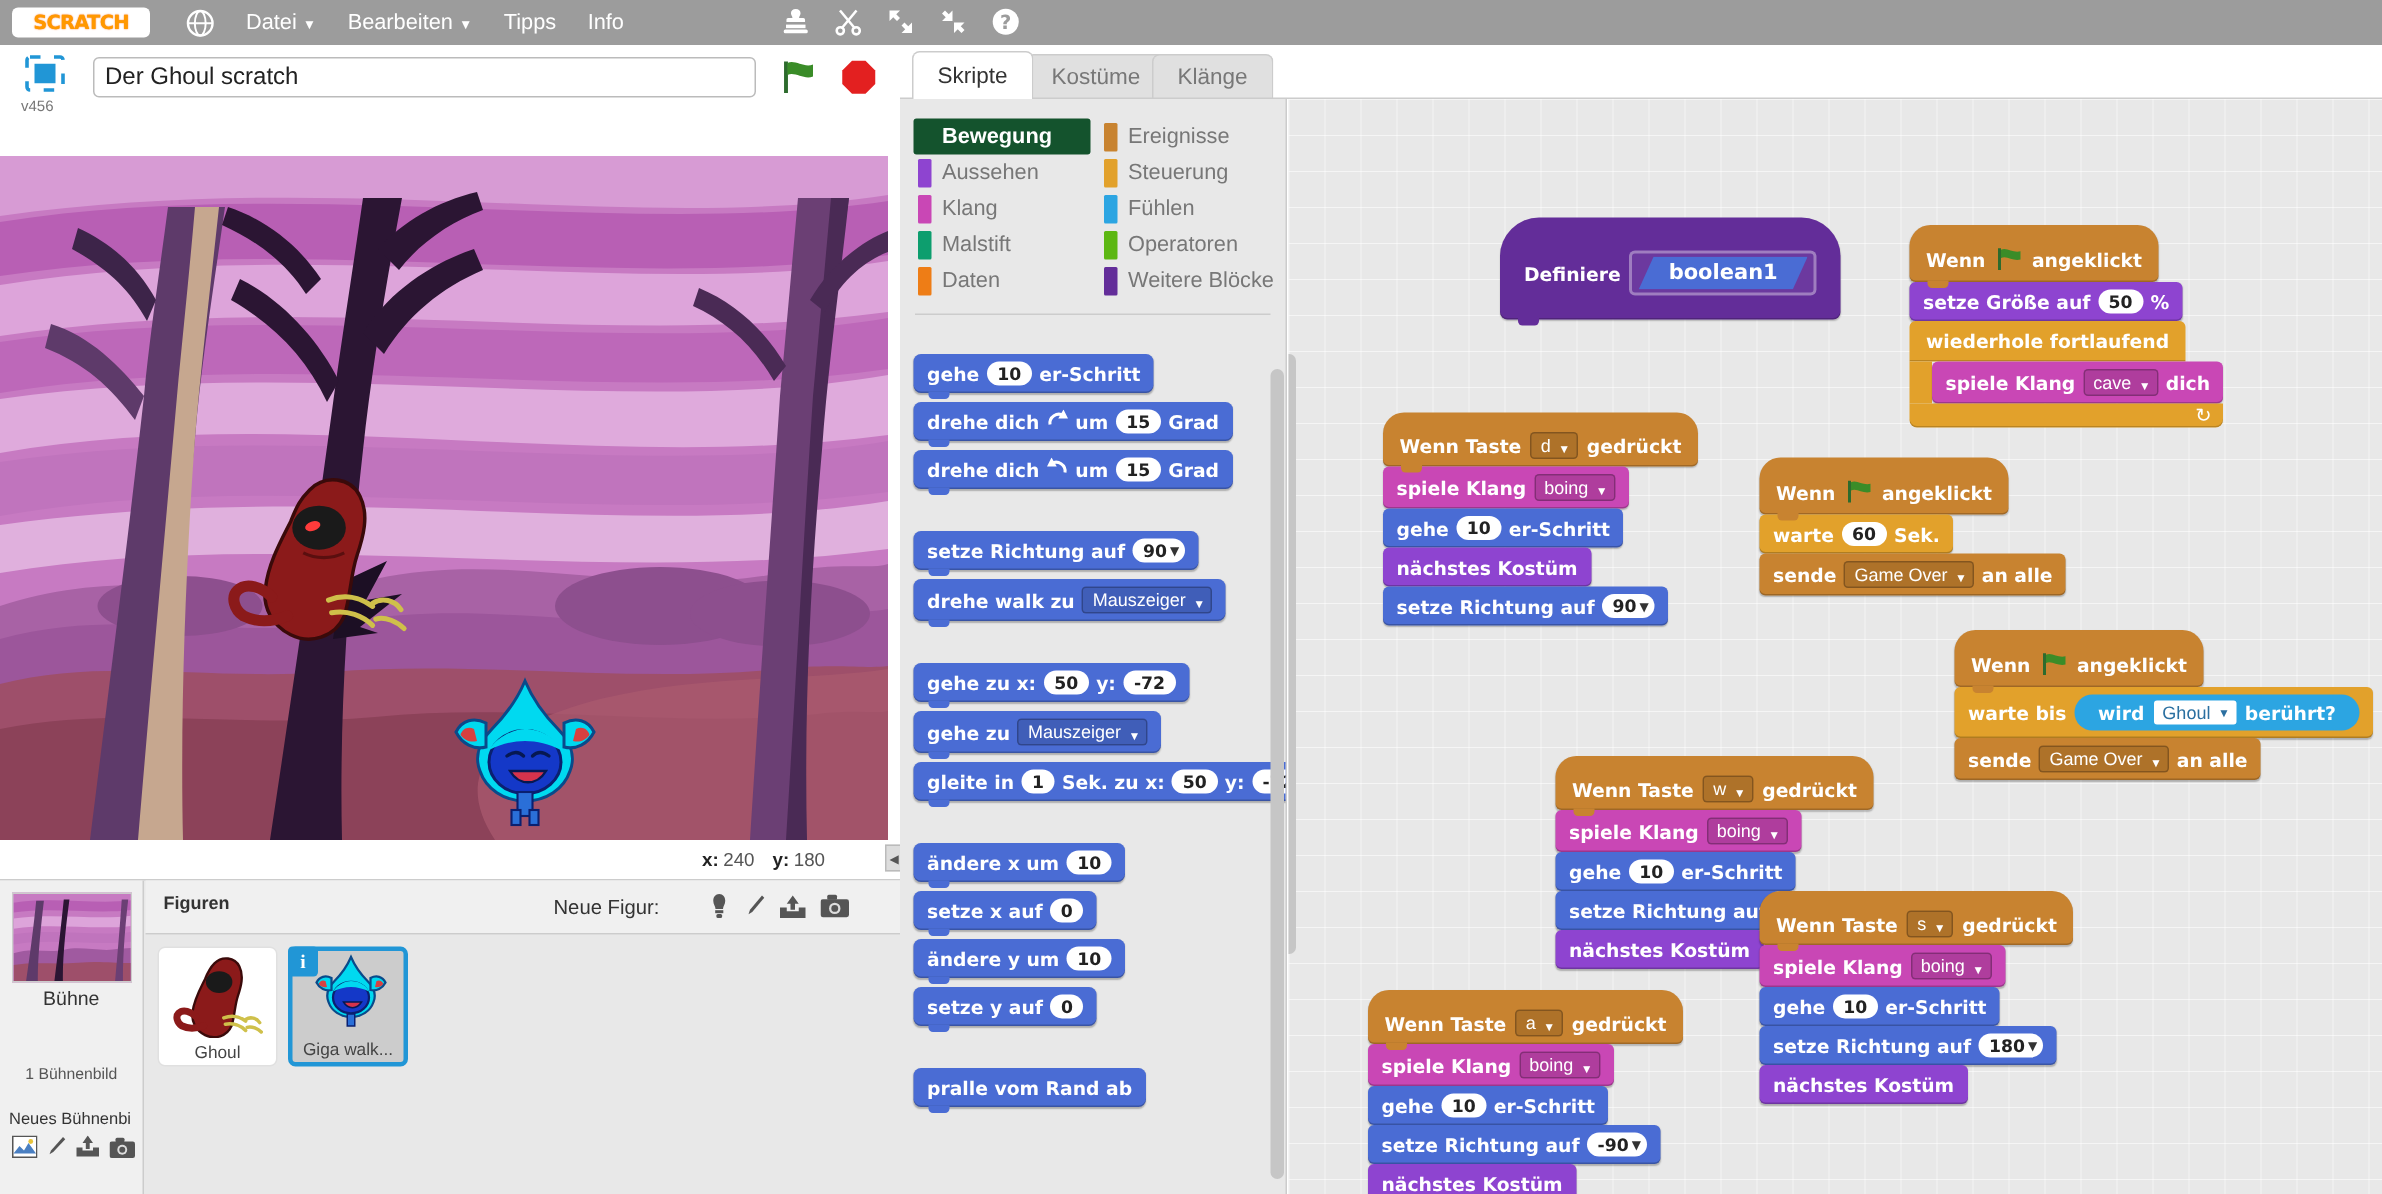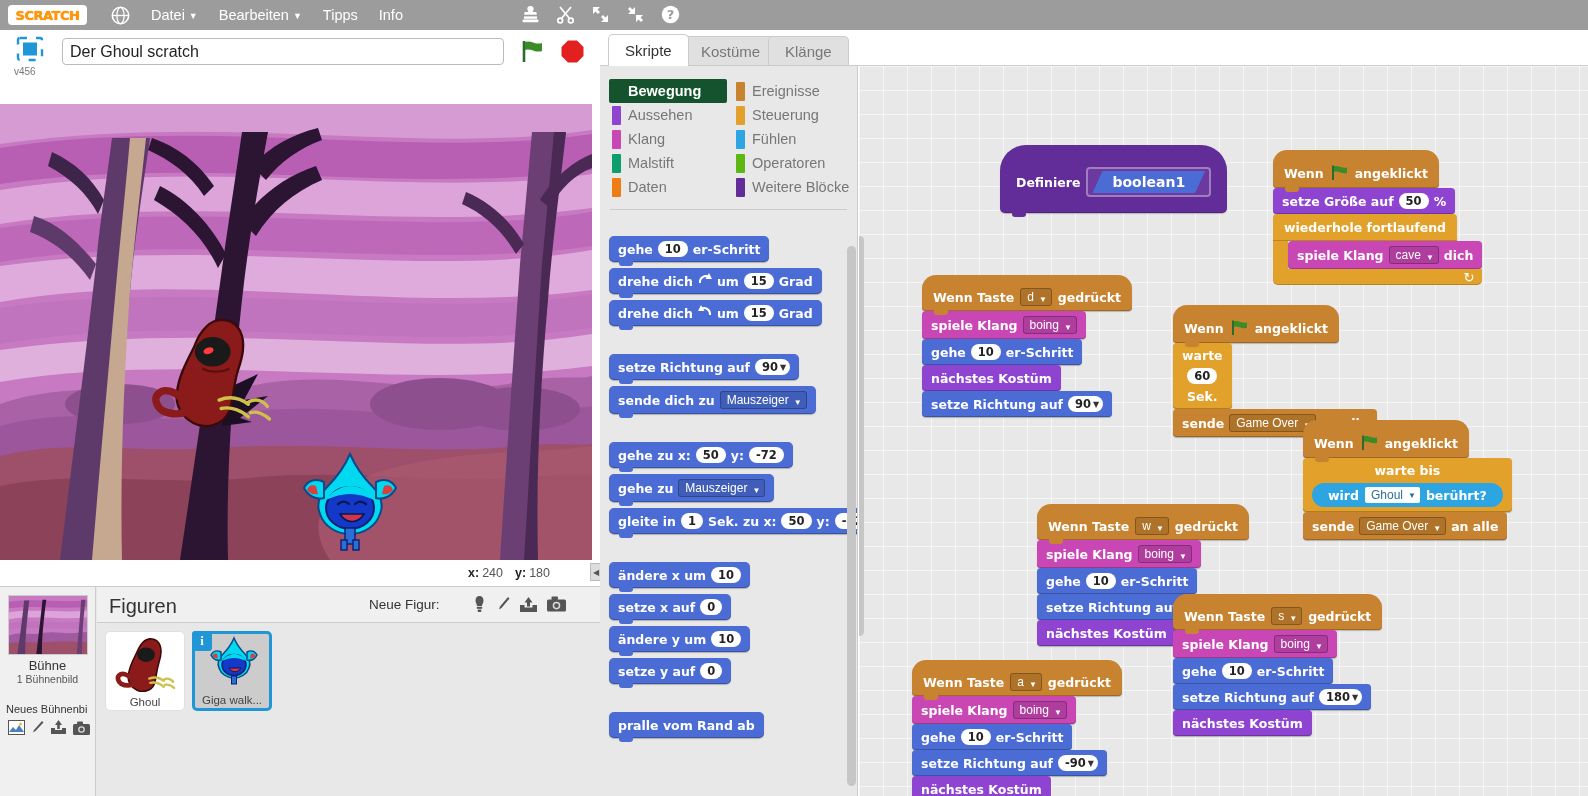--- a/index.html
+++ b/index.html
@@ -9,21 +9,21 @@
     background:#fff; font-size:13px; color:#000;
   }
   #app { position:relative; width:1588px; height:796px; }
 
   
   .menubar {
     position:absolute; left:0; top:0; width:1588px; height:30px;
     background:#9c9c9c; display:flex; align-items:center;
   }
   .logo {
-    margin-left:8px; width:79px; height:20px;
+    margin-left:8px; width:92px; height:20px;
     background:#fff; border-radius:4px;
     display:flex; align-items:center; justify-content:center;
     font-family:"DejaVu Sans", sans-serif;
     font-weight:bold; font-size:13px; color:#f90; letter-spacing:-0.5px;
     text-shadow: 0 0 1px #f60;
   }
   .globe { margin-left:24px; width:19px; height:19px; }
   .menuitem {
     margin-left:21px; color:#fff; font-size:14.5px;
     display:flex; align-items:center; gap:4px; cursor:default;
@@ -78,29 +78,29 @@
   }
   .stagecol {
     position:absolute; left:0; top:0; width:96px; height:240px;
     background:#f0f0f0; border-right:1px solid #ccc;
   }
   .stagethumb {
     margin:8px auto 0; width:80px; height:60px; border:1px solid #ccc;
     overflow:hidden; background:#c77ac2;
   }
   .stagecap { text-align:center; font-size:13px; color:#333; margin-top:3px; }
-  .stagesub { text-align:center; font-size:10.5px; color:#555; }
+  .stagesub { text-align:center; font-size:10.5px; color:#555;margin-top:37px; }
   .newbgd { font-size:11px; color:#333; margin:18px 0 0 6px; }
   .bgdicons { display:flex; gap:6px; margin:5px 0 0 8px; align-items:center; }
 
   .spritecol { position:absolute; left:97px; top:0; right:0; bottom:0; background:#e8e8e8; }
   .spritehdr {
     position:relative; height:36px; border-bottom:1px solid #ccc; background:#f0f0f0;
   }
-  .spritehdr .lbl { position:absolute; left:12px; top:8px; font-size:20px; color:#333; }
+  .spritehdr .lbl { position:absolute; left:12px; top:8px; font-size:12px; color:#333;font-weight:bold; }
   .spritehdr .newfig { position:absolute; left:272px; top:10px; font-size:13.5px; color:#333; }
   .spritehdr .figicons { position:absolute; left:374px; top:8px; display:flex; gap:9px; align-items:center;}
   .spritelist { display:flex; gap:7px; padding:8px 0 0 8px; }
   .spritecard {
     width:80px; height:80px; background:#fff; border-radius:5px;
     position:relative; border:1px solid #e0e0e0;
     display:flex; flex-direction:column; align-items:center; justify-content:flex-end;
     padding-bottom:2px;
   }
   .spritecard.sel { border:3px solid #2196d6; background:#ccc; }
@@ -156,21 +156,21 @@
   }
   .blk::after{
     content:""; position:absolute; left:10px; bottom:-4px; width:14px; height:5px;
     background:inherit; border-radius:0 0 3px 3px;
   }
   .blk.nonub::after { display:none; }
   .motion { background:#4a6cd4; }
   .looks  { background:#8e44d0; }
   .sound  { background:#c947b5; }
   .events { background:#c88330; }
-  .control{ background:#e2a12b;flex-direction:column; }
+  .control{ background:#e2a12b; }
   .more   { background:#632d99; }
 
   .num {
     background:#fff; color:#222; font-weight:bold; font-size:11.5px;
     border-radius:9px; padding:1px 7px; min-width:16px; text-align:center;
     display:inline-block; font-family:"DejaVu Sans", sans-serif;
   }
   .numdd {
     background:#fff; color:#222; font-weight:bold; font-size:11.5px;
     border-radius:9px; padding:1px 4px 1px 7px; display:inline-flex; align-items:center; gap:2px;
@@ -665,21 +665,21 @@
           <span class="blk motion">
             <span>setze Richtung auf</span>
             <span class="numdd">
               <span>90</span>
                 <span class="ar">▼</span>
             </span>
           </span>
         </div>
         <div class="blkrow">
           <span class="blk motion">
-            <span>sende dich zu</span>
+            <span>drehe walk zu</span>
             <span class="dd">
               <span>Mauszeiger</span>
                 <span class="ar">▼</span>
             </span>
           </span>
         </div>
 
         <div class="bigspace"></div>
 
         <div class="blkrow">

